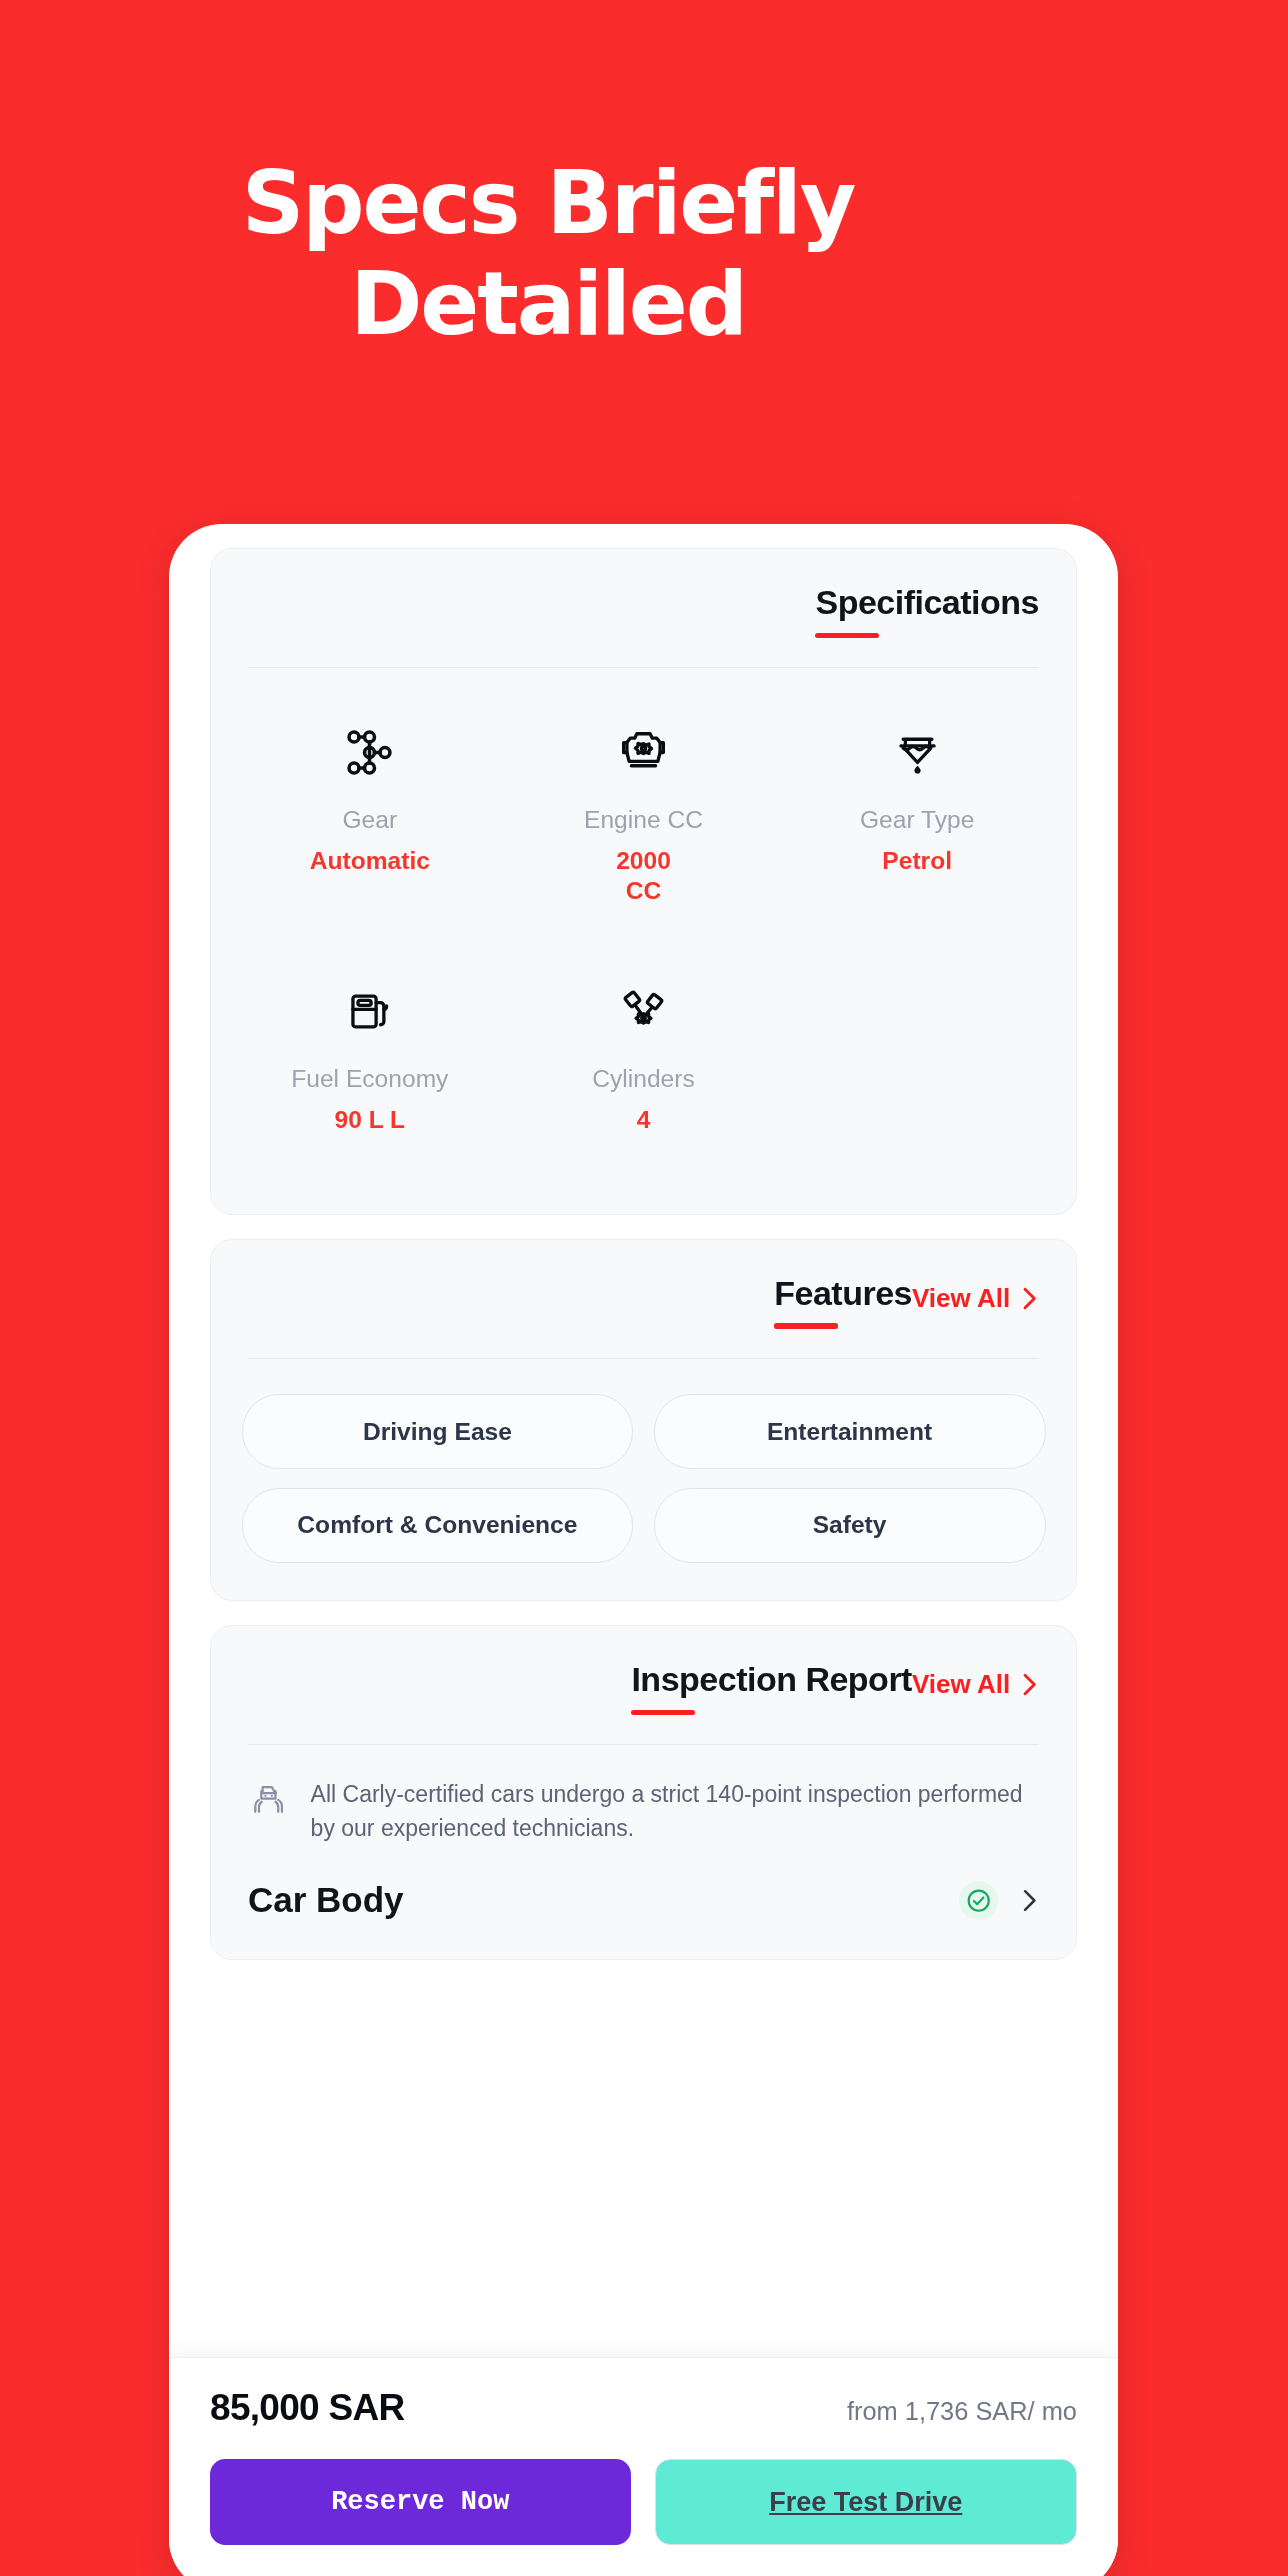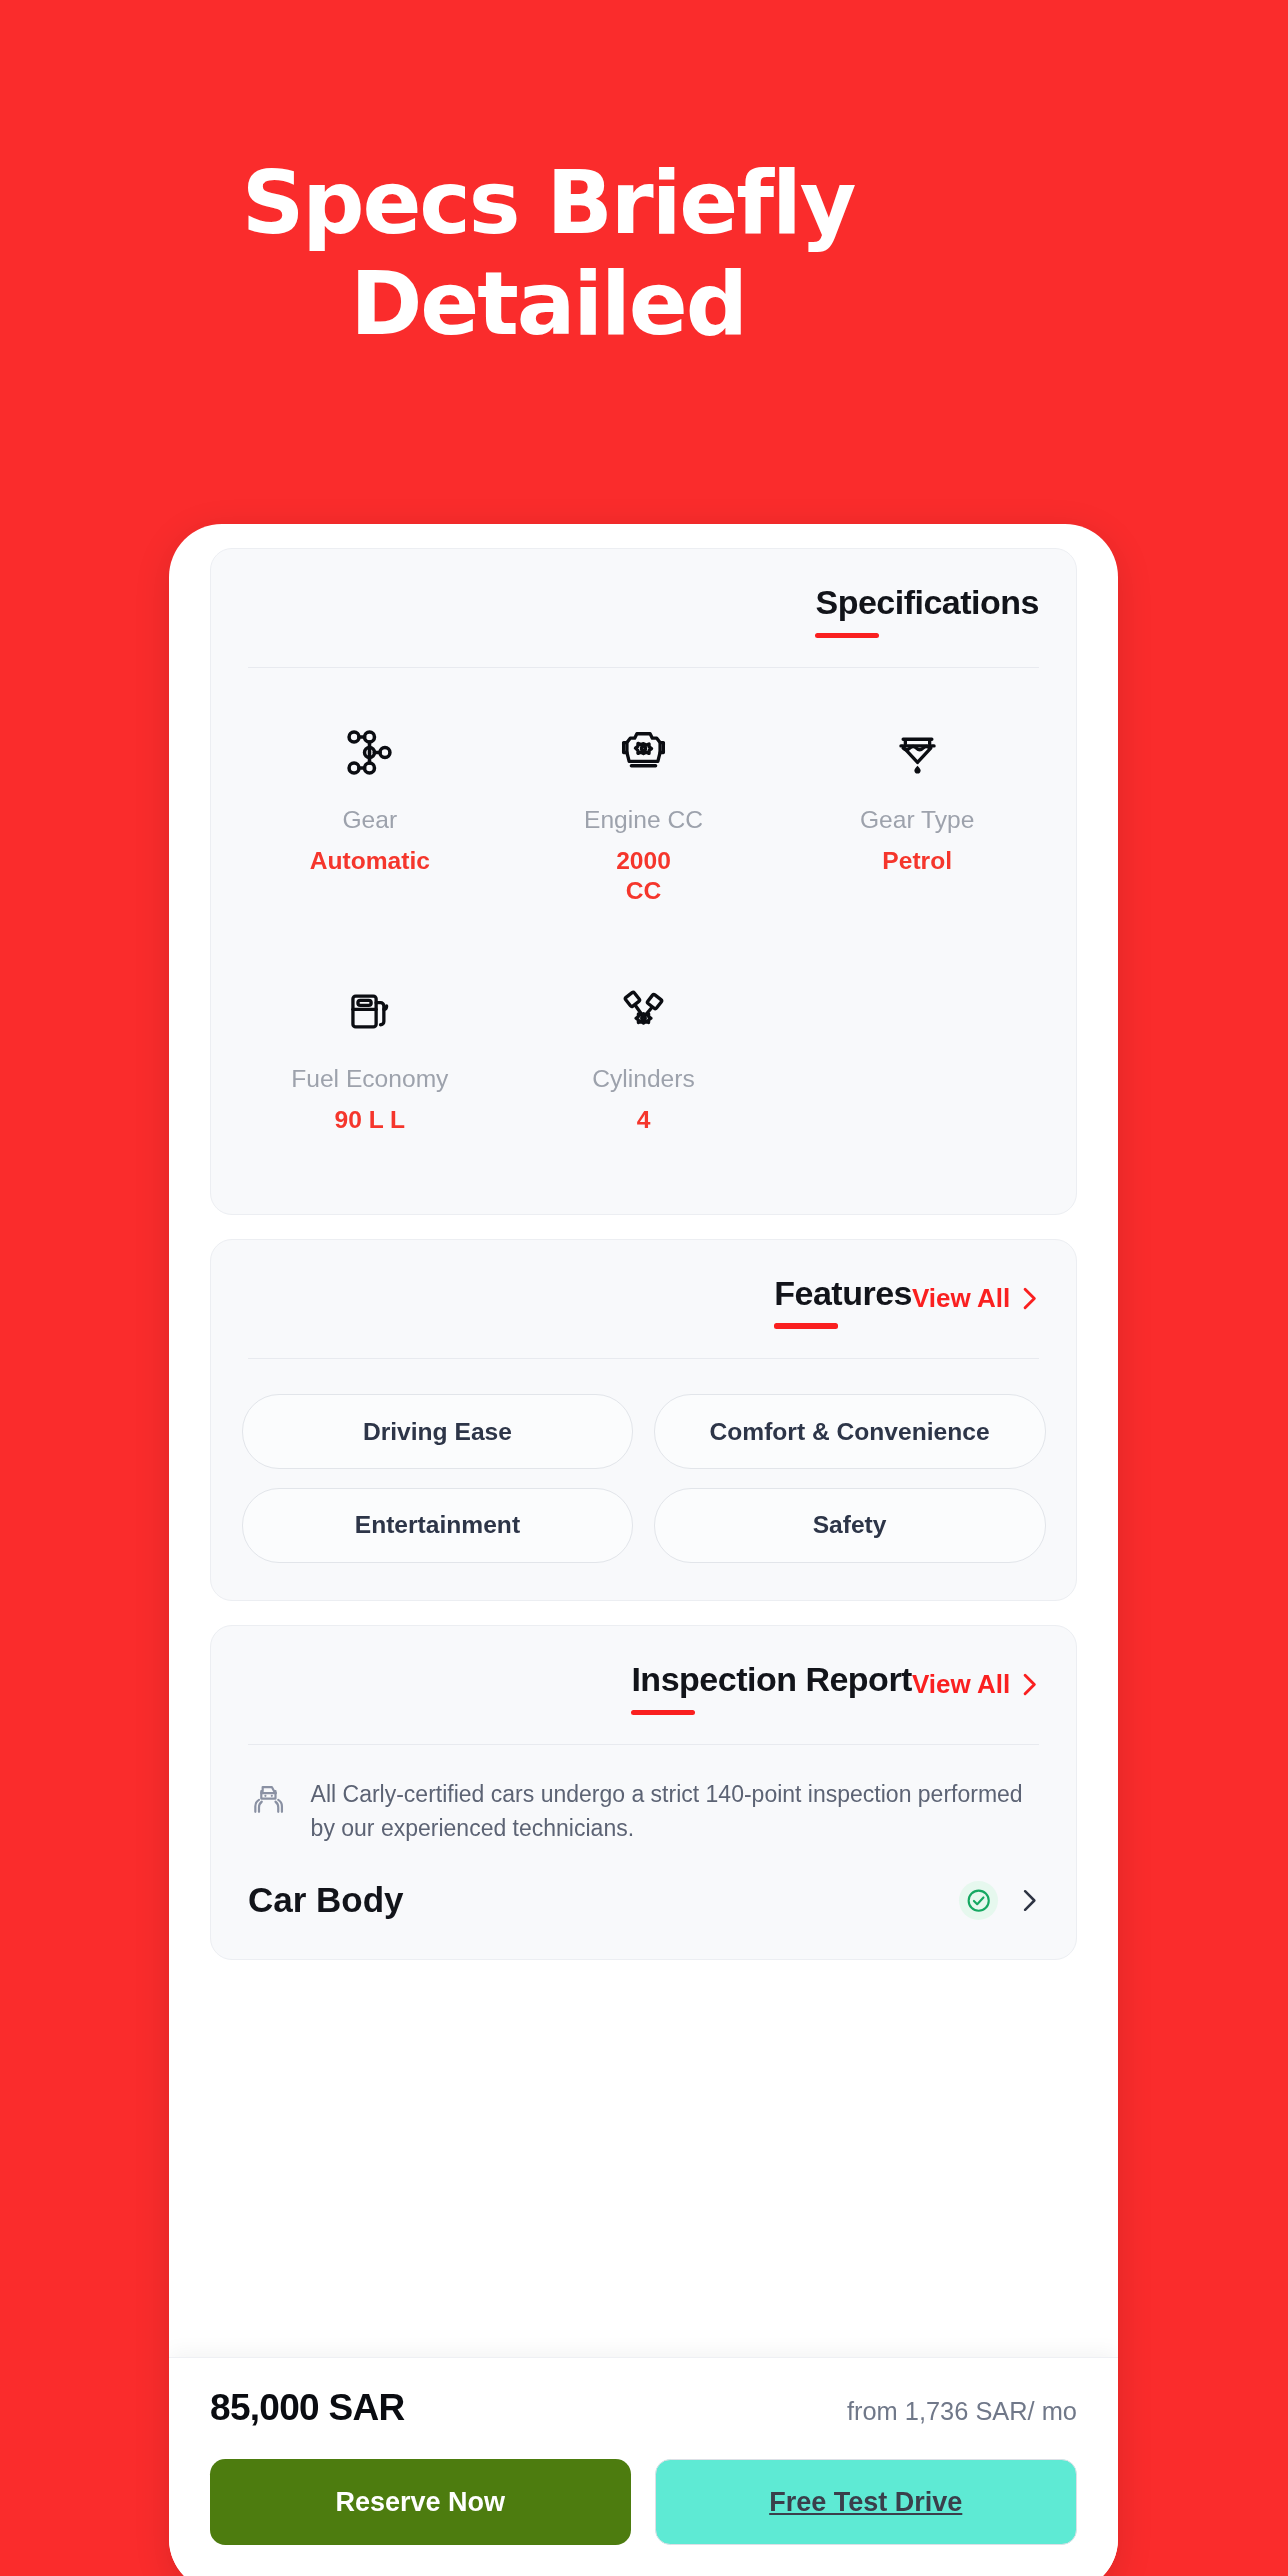--- a/index.html
+++ b/index.html
@@ -212,23 +212,24 @@
     height: 86px;
     border-radius: 15.3px;
     display: flex;
     align-items: center;
     justify-content: center;
     font-size: 27px;
     font-weight: 700;
     cursor: pointer;
   }
   .btn-primary {
-    background: #4d7c0f;
+    background: #6d28d9;
     color: #ffffff;
     border: none;
+    font-family: Liberation Mono, monospace;
   }
   .btn-secondary {
     background: #5eead4;
     color: #3A3F4B;
     border: 0.8px solid #DDE0E6;
     text-decoration: underline;
   }
   svg { display: block; }
 </style>
 </head>
@@ -348,22 +349,22 @@
                 <polyline points="6,5 17,16 6,27"></polyline>
               </svg>
             </span>
           </div>
         </div>
         <div class="card-divider"></div>
       </div>
 
       <div class="chips">
         <div class="chip">Driving Ease</div>
+        <div class="chip">Entertainment</div>
         <div class="chip">Comfort &amp; Convenience</div>
-        <div class="chip">Entertainment</div>
         <div class="chip">Safety</div>
       </div>
     </div>
 
     <div class="card">
       <div class="card-head">
         <div class="head-row">
           <div>
             <div class="card-title">Inspection Report</div>
             <div class="title-underline"></div>

